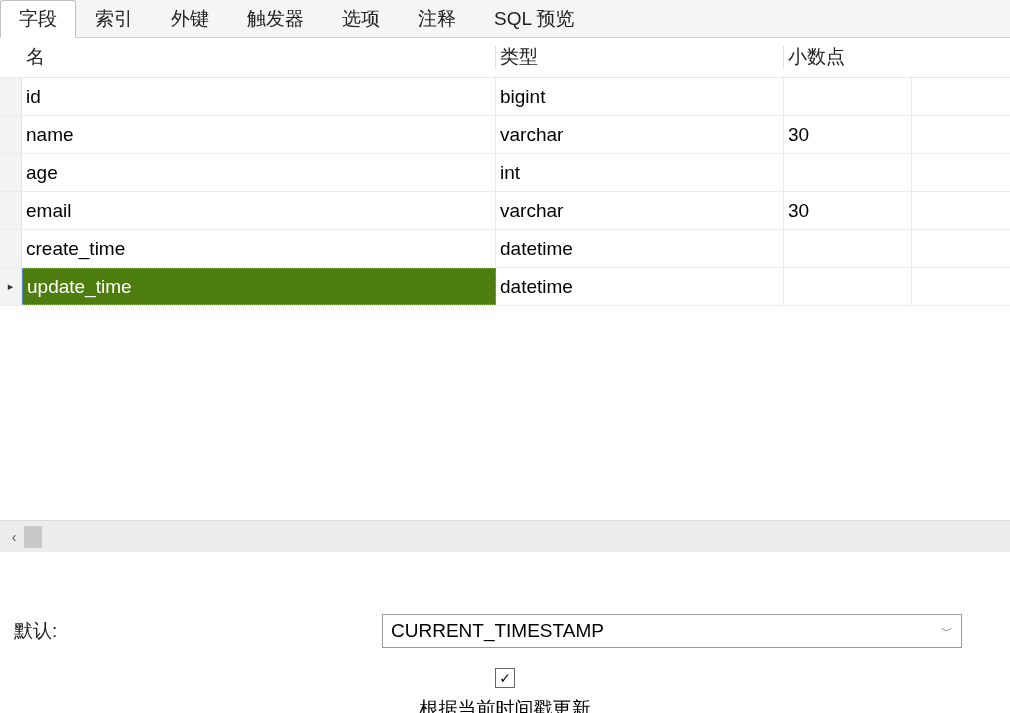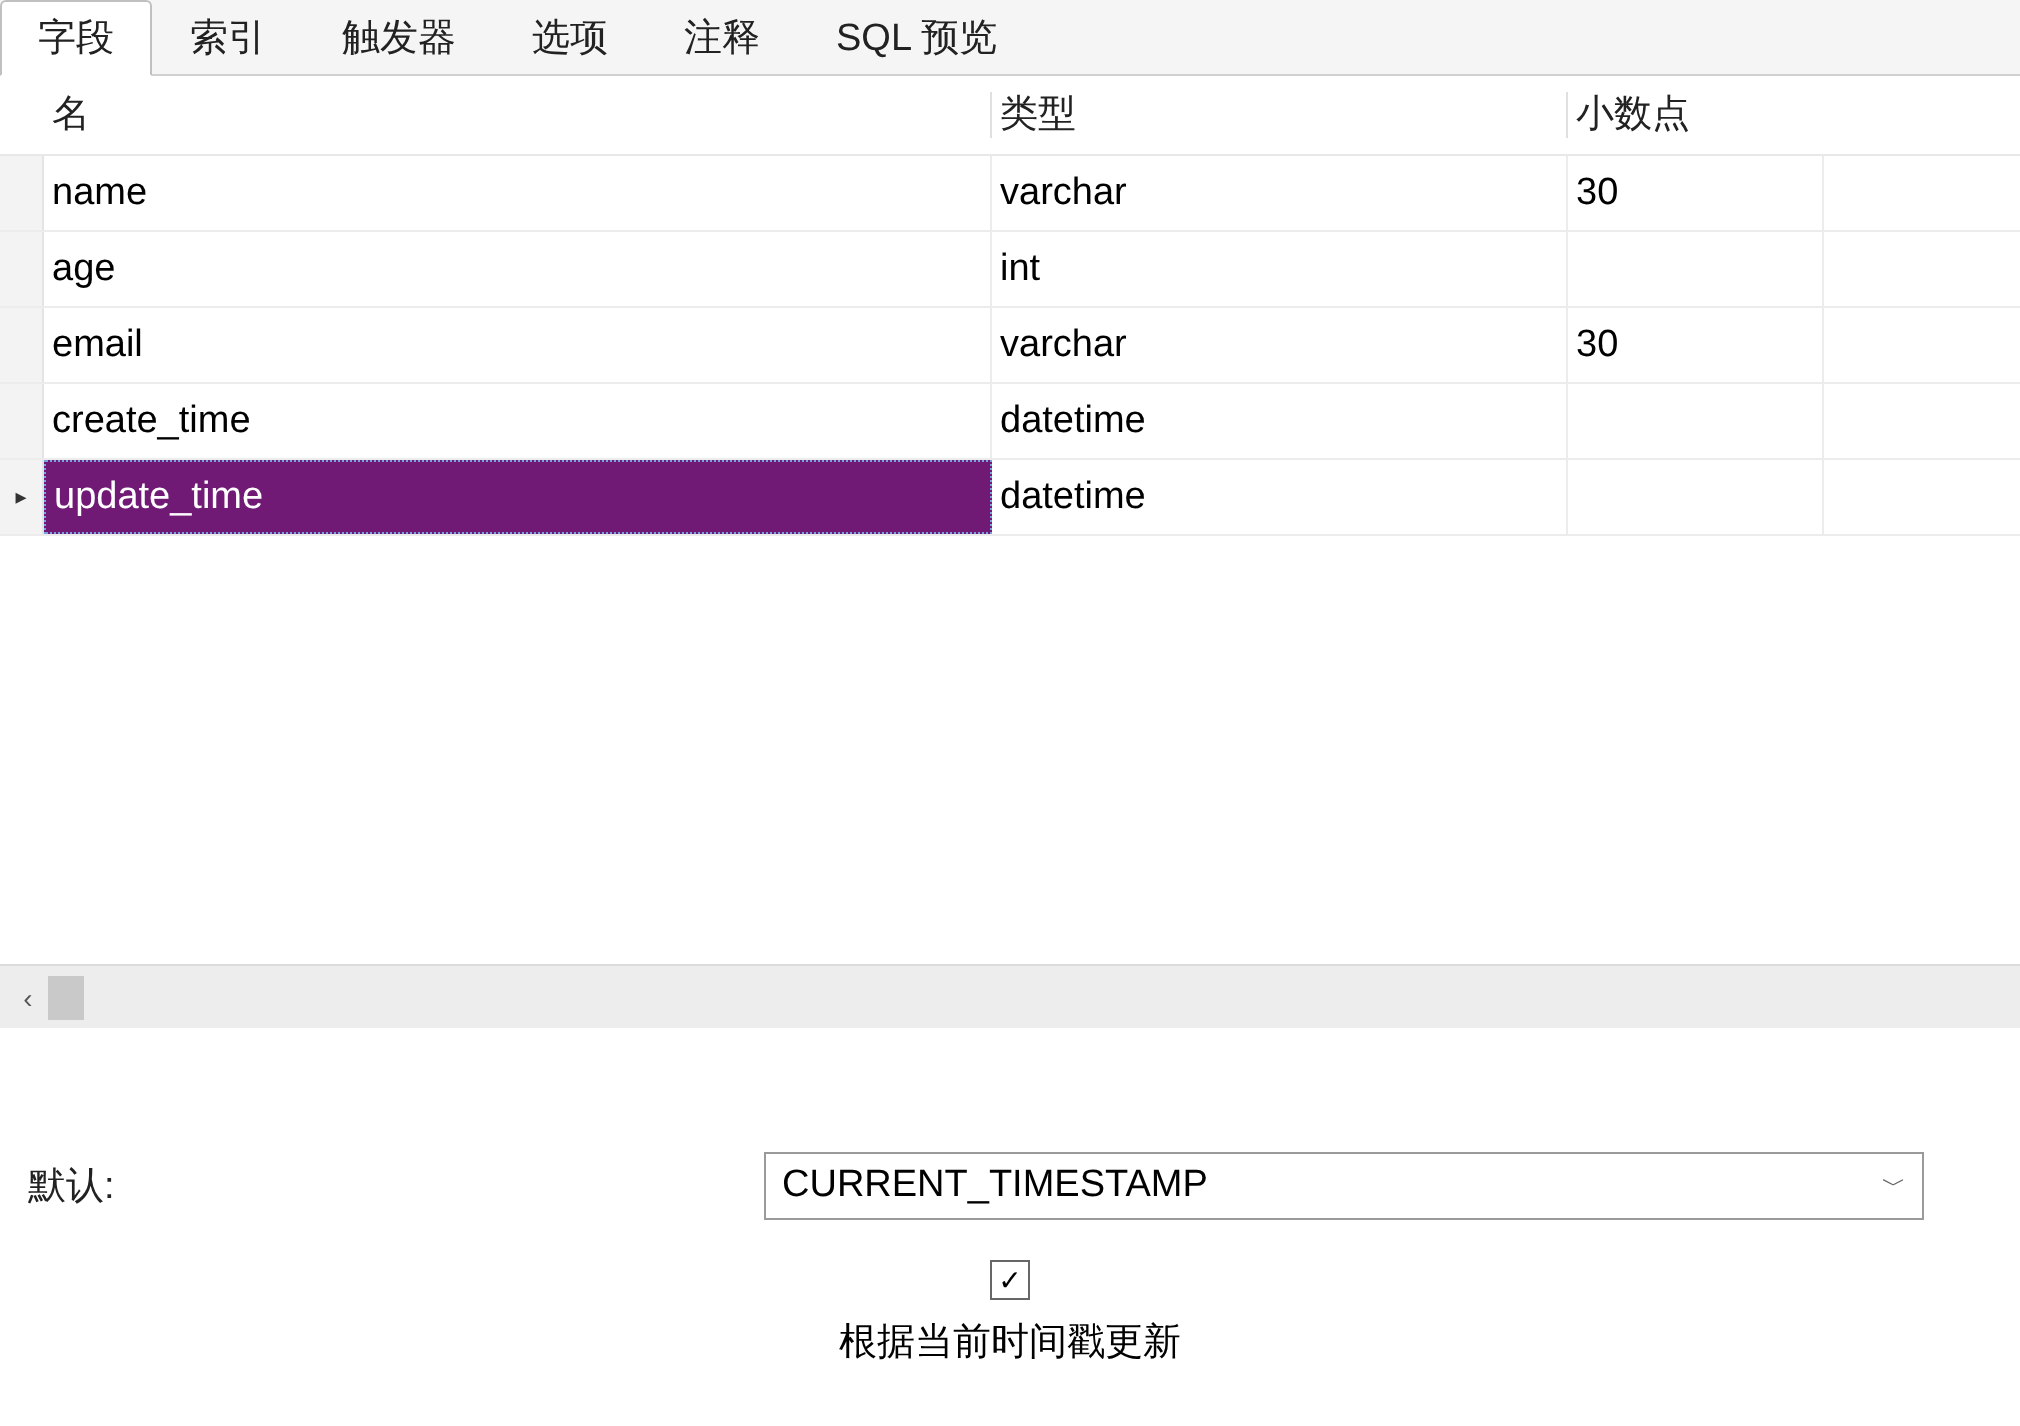--- a/index.html
+++ b/index.html
@@ -76,21 +76,21 @@
       font-size: 12px; color: #333;
     }
     .grid-row .cell {
       padding: 6px 4px 6px 4px;
       border-right: 1px solid #ececec;
       display: flex;
       align-items: center;
     }
     .grid-row .cell.col-dec { border-right: none; }
     .grid-row.selected .cell.col-name {
-      background: #701a75;
+      background: #4d7c0f;
       color: #fff;
       border: 1px dotted #7aa4e0;
     }
     .grid-row.selected .gutter::before {
       content: "▸";
       font-size: 11px;
       color: #333;
     }
 
     .empty-area {
@@ -174,20 +174,23 @@
 <body>
 
 <div class="tabs">
   <div class="tab active">
       <span>字段</span>
     </div>
   <div class="tab">
       <span>索引</span>
     </div>
   <div class="tab">
+      <span>外键</span>
+    </div>
+  <div class="tab">
       <span>触发器</span>
     </div>
   <div class="tab">
       <span>选项</span>
     </div>
   <div class="tab">
       <span>注释</span>
     </div>
   <div class="tab">
       <span>SQL 预览</span>
@@ -197,20 +200,27 @@
 <div class="grid">
   <div class="grid-header">
     <div class="gutter"></div>
     <div class="hcell col-name"><span>名</span></div>
     <div class="hcell col-type"><span>类型</span></div>
     <div class="hcell col-dec"><span>小数点</span></div>
   </div>
   <div id="grid-body">
       <div class="grid-row">
         <div class="gutter"></div>
+        <div class="cell col-name">id</div>
+        <div class="cell col-type">bigint</div>
+        <div class="cell col-len"></div>
+        <div class="cell col-dec"></div>
+      </div>
+      <div class="grid-row">
+        <div class="gutter"></div>
         <div class="cell col-name">name</div>
         <div class="cell col-type">varchar</div>
         <div class="cell col-len">30</div>
         <div class="cell col-dec"></div>
       </div>
       <div class="grid-row">
         <div class="gutter"></div>
         <div class="cell col-name">age</div>
         <div class="cell col-type">int</div>
         <div class="cell col-len"></div>

